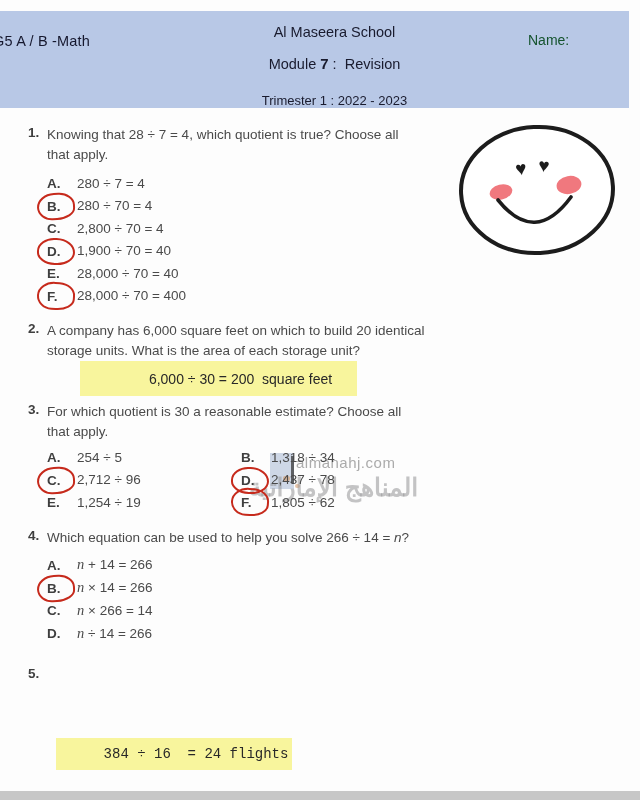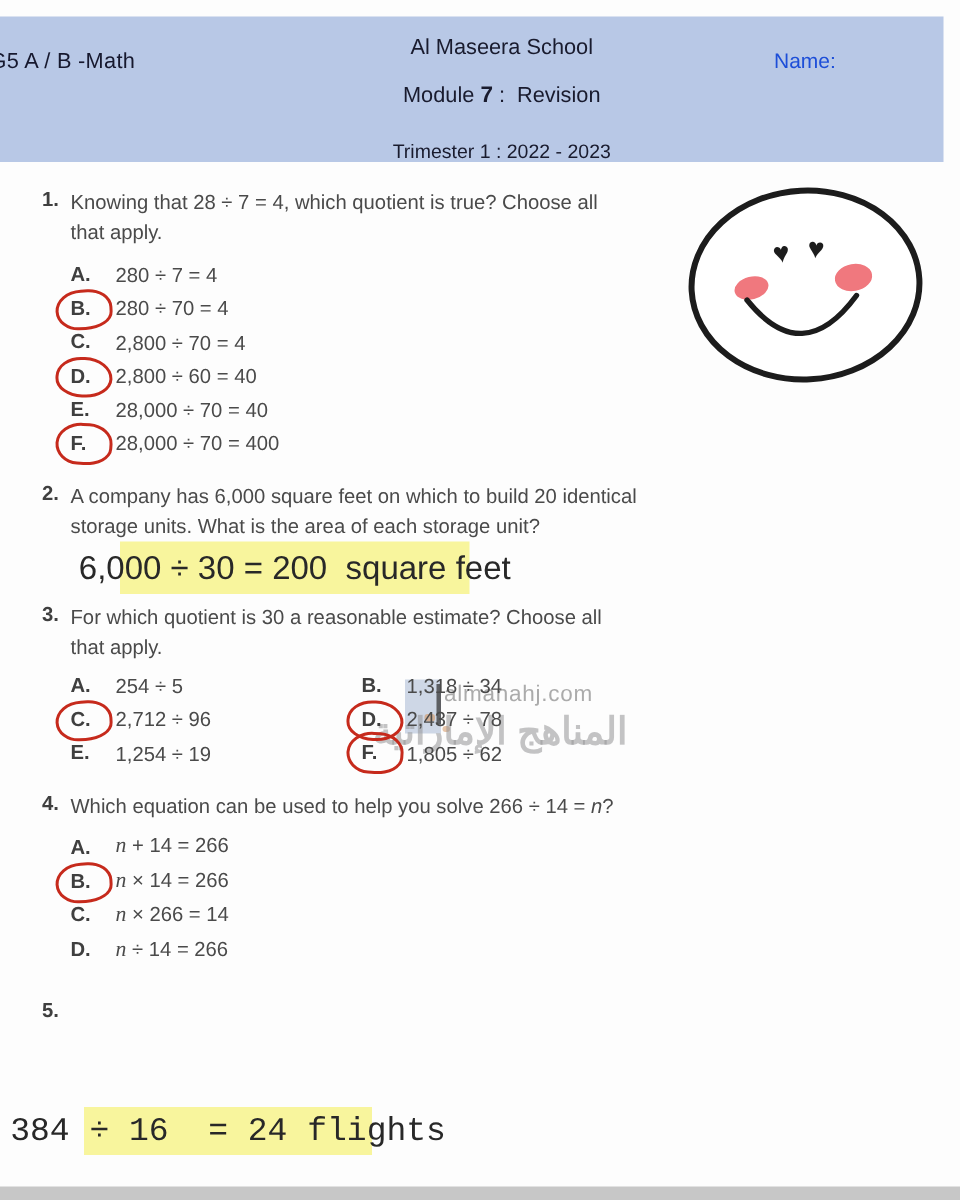--- a/index.html
+++ b/index.html
@@ -13,21 +13,21 @@
     background:#b8c8e6;
   }
   .class-label {
     position:absolute; left:-7px; top:22px; font-size:14.5px; color:#16182e; letter-spacing:.2px;
   }
   .hc { position:absolute; left:0; width:629px; text-align:center; color:#191b2e; white-space:pre;margin-left:20px; }
   .school-line   { top:13px; font-size:14.5px; }
   .module-line   { top:44px; font-size:14.5px; }
   .module-line b { font-size:15px; }
   .trimester-line{ top:82px; font-size:13px; }
-  .name-label { position:absolute; left:516px; top:21px; font-size:14px; color:#1d4ed8; }
+  .name-label { position:absolute; left:528px; top:21px; font-size:14px; color:#14532d; }
 
   
   .q { position:absolute; left:28px; width:435px; z-index:2; }
   .q-head { display:flex; }
   .q-num { width:19px; flex:none; font-weight:bold; font-size:13.5px; color:#3f3f3f; }
   .q-text { font-size:13.5px; line-height:19.5px; color:#4a4a4a; }
   .opts { margin-left:19px; margin-top:8px; }
   .opt { display:flex; align-items:center; height:22.5px; }
   .lw { position:relative; width:30px; flex:none; }
   .letter { font-weight:bold; font-size:13.5px; color:#3f3f3f; }
@@ -39,21 +39,21 @@
     border-radius:52% 48% 55% 45% / 58% 52% 48% 55%;
     transform:rotate(-3deg); pointer-events:none;
   }
   .circle.r2 { transform:rotate(2deg); border-radius:48% 52% 50% 50% / 52% 55% 50% 48%; }
   .circle.r3 { transform:rotate(4deg); top:-5px; height:24px; }
   .opts-grid { margin-left:19px; margin-top:5px; display:grid; grid-template-columns:194px 210px; }
 
   
   .answer-highlight {
     position:absolute; background:#f8f59d; display:flex; align-items:center; justify-content:center;
-    font-size:22px; color:#282828; white-space:pre; z-index:2;
+    font-size:14px; color:#282828; white-space:pre; z-index:2;padding-left:44px;
   }
   .ans2 { left:80px; top:361px; width:233px; height:35px; }
   .ans5 { left:56px; top:738px; width:192px; height:32px;font-family:Liberation Mono, monospace; }
 
   
   .smiley { position:absolute; left:455px; top:118px; z-index:2; }
 
   
   .watermark { position:absolute; left:225px; top:445px; width:175px; height:88px; z-index:1; }
   .wm-rect   { position:absolute; left:45px; top:8px; width:24px; height:36px; background:rgba(128,153,193,.38); }
@@ -115,21 +115,21 @@
       <div class="opt">
         <span class="lw"><span class="circle"></span><span class="letter">B.</span></span>
         <span class="value">280 ÷ 70 = 4</span>
       </div>
       <div class="opt">
         <span class="lw"><span class="letter">C.</span></span>
         <span class="value">2,800 ÷ 70 = 4</span>
       </div>
       <div class="opt">
         <span class="lw"><span class="circle r2"></span><span class="letter">D.</span></span>
-        <span class="value">2,800 ÷ 60 = 40</span>
+        <span class="value">1,900 ÷ 70 = 40</span>
       </div>
       <div class="opt">
         <span class="lw"><span class="letter">E.</span></span>
         <span class="value">28,000 ÷ 70 = 40</span>
       </div>
       <div class="opt">
         <span class="lw"><span class="circle r3"></span><span class="letter">F.</span></span>
         <span class="value">28,000 ÷ 70 = 400</span>
       </div>
     </div>

